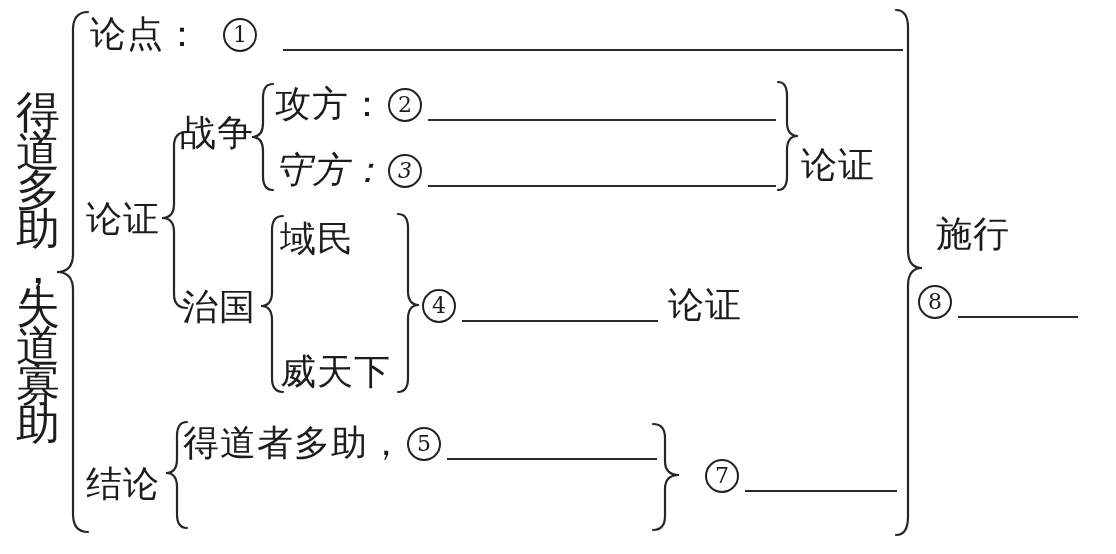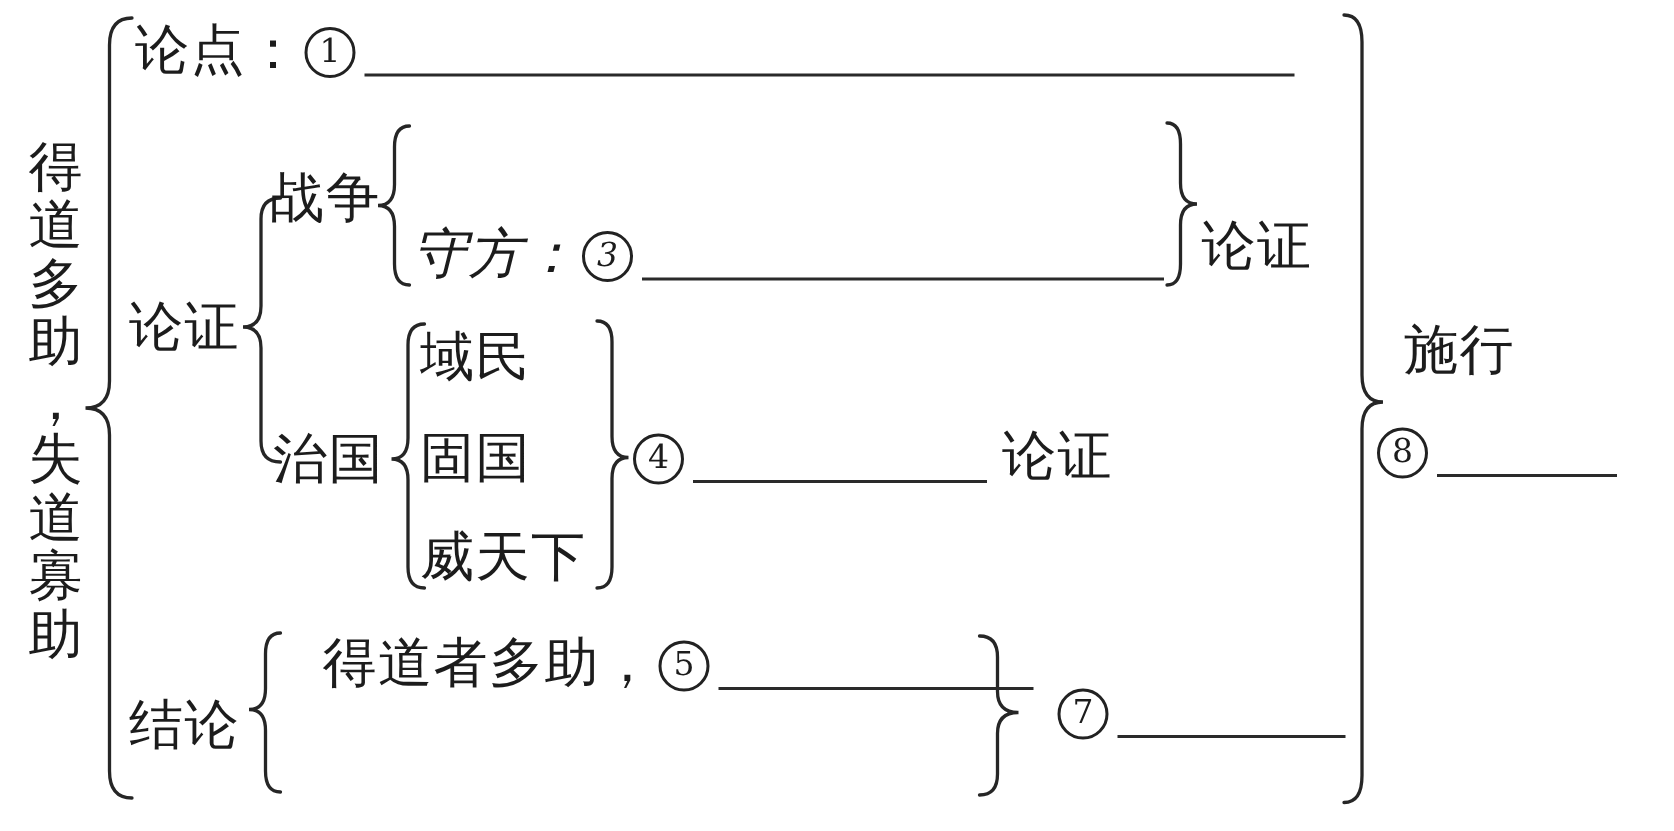--- a/index.html
+++ b/index.html
@@ -40,21 +40,21 @@
   .blank {
     flex:none;
     height:0;
     border-bottom:2.2px solid #2a2a2a;
     margin:0 0 3px 4px;
   }
   .vtitle {
     position:absolute;
     width:42px;
     text-align:center;
-    font-size:36px;
+    font-size:44px;
     line-height:39px;
     letter-spacing:0;
     word-break:break-all;
     line-break:anywhere;
   }
 </style>
 </head>
 <body>
 
 <div class="canvas">
@@ -66,60 +66,66 @@
     <path d="M283,216 Q272,216 272,230 L272,292 Q272,306 261,306 Q272,306 272,320 L272,378 Q272,392 283,392"></path>
     <path d="M778,82 Q787,82 787,96 L787,122 Q787,136 798,136 Q787,136 787,150 L787,176 Q787,190 778,190"></path>
     <path d="M398,214 Q408,214 408,228 L408,291 Q408,305 419,305 Q408,305 408,319 L408,378 Q408,392 398,392"></path>
     <path d="M187,422 Q177,422 177,436 L177,459 Q177,473 166,473 Q177,473 177,487 L177,514 Q177,528 187,528"></path>
     <path d="M653,424 Q665,424 665,438 L665,461 Q665,475 679,475 Q665,475 665,489 L665,516 Q665,530 653,530"></path>
     <path d="M896,10 Q908,10 908,28 L908,250 Q908,268 922,268 Q908,268 908,286 L908,517 Q908,535 896,535"></path>
   </svg>
 
   <div class="vtitle" style="left:16px; top:92px;">得道多助，失道寡助</div>
 
-  <div class="row" style="left:90px; top:14px;">
+  <div class="row" style="left:90px; top:14px;gap:20px;">
     <span class="t">论点：</span>
     <span class="circ">
         <span>1</span>
       </span>
     <span class="blank" style="width:620px;"></span>
   </div>
 
   <div class="t abs" style="left:86px; top:199px;">论证</div>
 
   <div class="t abs" style="left:180px; top:113px;">战争</div>
 
+  <div class="row" style="left:275px; top:84px;">
+    <span class="t">攻方：</span>
+    <span class="circ">
+        <span>2</span>
+      </span>
+    <span class="blank" style="width:348px;"></span>
+  </div>
 
   <div class="row" style="left:275px; top:150px;font-style:italic;">
     <span class="t">守方：</span>
     <span class="circ">
         <span>3</span>
       </span>
     <span class="blank" style="width:348px;"></span>
   </div>
 
   <div class="t abs" style="left:801px; top:145px;">论证</div>
 
   <div class="t abs" style="left:182px; top:287px;">治国</div>
 
   <div class="t abs" style="left:280px; top:219px;">域民</div>
-  <div class="t abs" style="left:280px; top:286px;">固国</div>
   <div class="t abs" style="left:280px; top:352px;">威天下</div>
 
   <div class="row" style="left:420px; top:285px;">
     <span class="circ">
         <span>4</span>
       </span>
     <span class="blank" style="width:196px;"></span>
     <span class="t" style="margin-left:10px;">论证</span>
   </div>
 
   <div class="t abs" style="left:86px; top:464px;">结论</div>
 
-  <div class="row" style="left:183px; top:423px;margin-left:32px;">
+  <div class="row" style="left:183px; top:423px;">
     <span class="t">得道者多助，</span>
     <span class="circ">
         <span>5</span>
       </span>
     <span class="blank" style="width:210px;"></span>
   </div>
 
 
   <div class="row" style="left:703px; top:459px;">
     <span class="circ">

